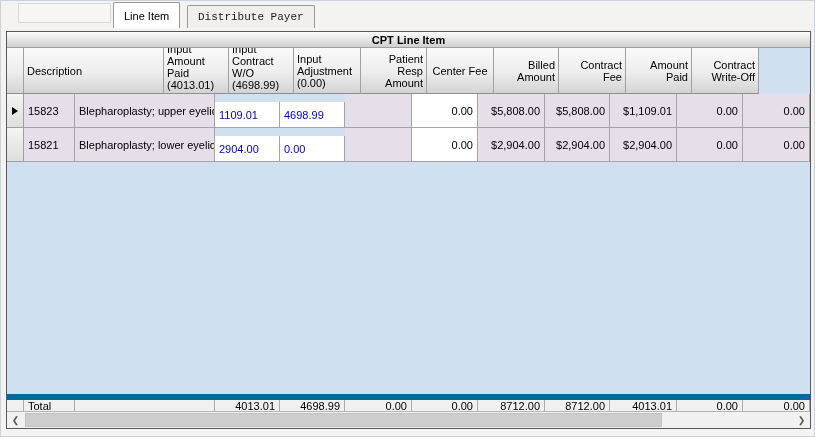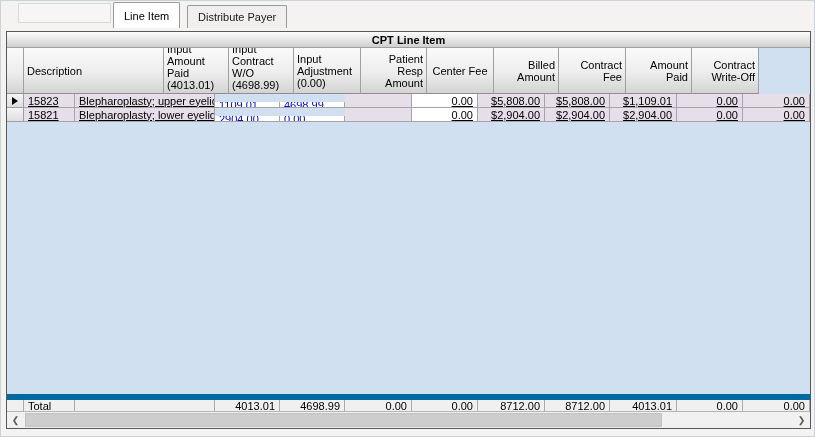--- a/index.html
+++ b/index.html
@@ -26,21 +26,21 @@
   }
   .tab {
     position:absolute; display:flex; align-items:center; justify-content:center;
     border:1px solid #9a9a9a; border-bottom:none;
     border-radius:2px 2px 0 0; padding:0 10px; cursor:default;
   }
   .tab.active {
     left:97px; top:1px; height:26px; background:#ffffff; z-index:2;
   }
   .tab.inactive {
-    left:171px; top:4px; height:23px; background:#f0efee; color:#1a1a1a;
+    left:171px; top:4px; height:23px; background:#f0efee; color:#1a1a1a;font-family:Liberation Mono, monospace;
   }
 
   
   .grid {
     position:absolute; left:5px; top:30px; width:805px; height:398px;
     border:1px solid #585858; background:#d0e0f1;
     display:flex; flex-direction:column;
   }
   .caption {
     height:16px; flex:0 0 16px;
@@ -54,21 +54,21 @@
     background:linear-gradient(180deg,#fafafa 0%,#ededed 55%,#d3d3d3 100%);
     border-right:1px solid #a0a0a0; border-bottom:1px solid #8f8f8f;
     display:flex; padding:2px 3px;
     white-space:pre-line; line-height:12px; overflow:hidden;
   }
   .am{align-items:center}.ab{align-items:flex-end}
   .jl{justify-content:flex-start;text-align:left}
   .jr{justify-content:flex-end;text-align:right}
   .jc{justify-content:center;text-align:center}
 
-  .data-row { height:14px;text-decoration:underline; }
+  .data-row { height:34px; }
   .dc {
     border-right:1px solid #a5a5a5; border-bottom:1px solid #a5a5a5;
     padding:1px 4px; overflow:hidden; white-space:nowrap;
     display:flex; align-items:center; line-height:14px;
   }
   .sel {
     background:linear-gradient(180deg,#f4f4f4,#dedede);
     border-right:1px solid #9f9f9f; border-bottom:1px solid #9f9f9f;
     display:flex; align-items:center; justify-content:center; padding:0;
   }

